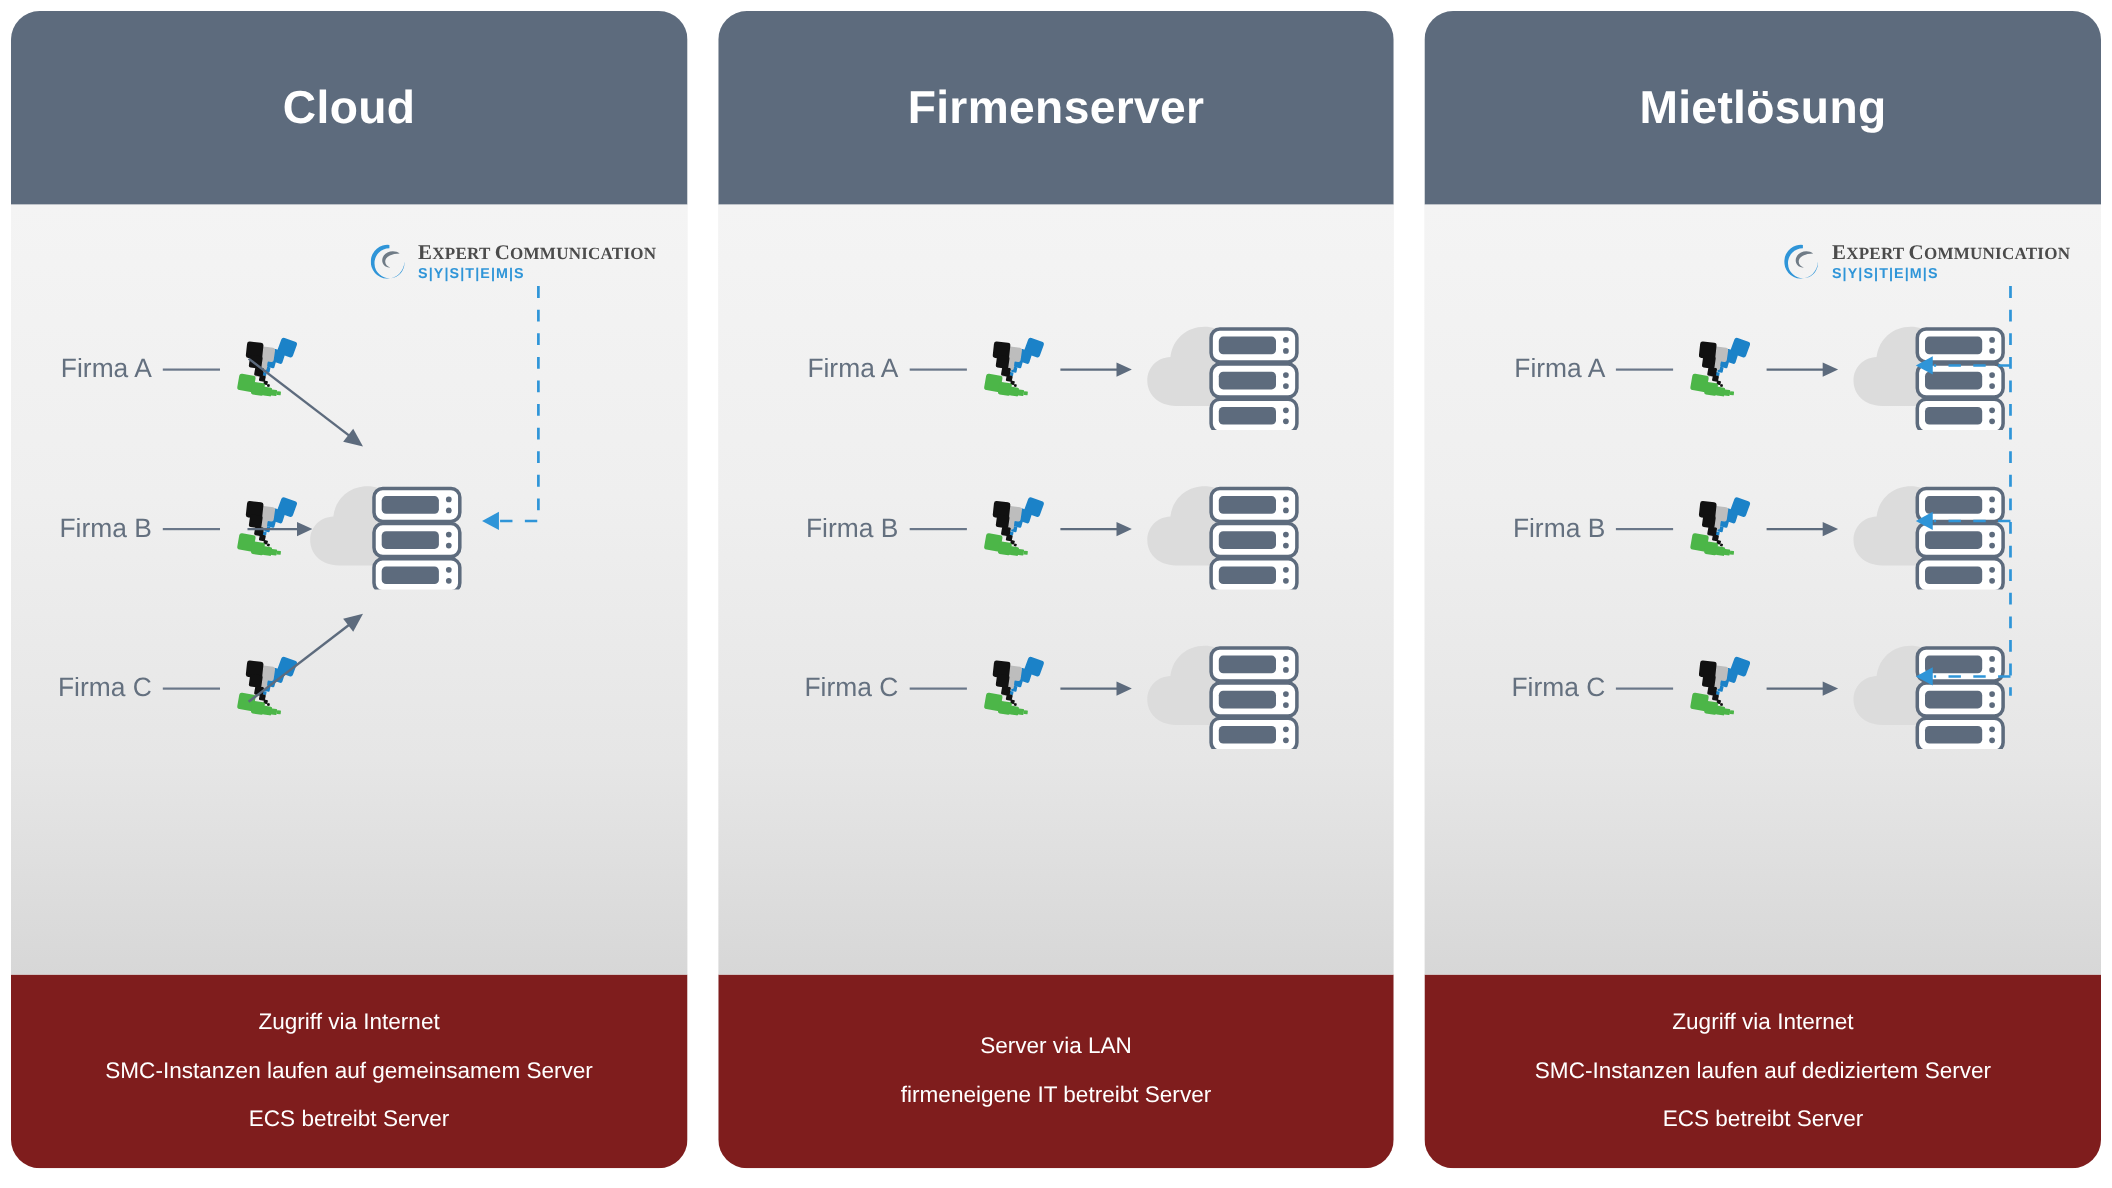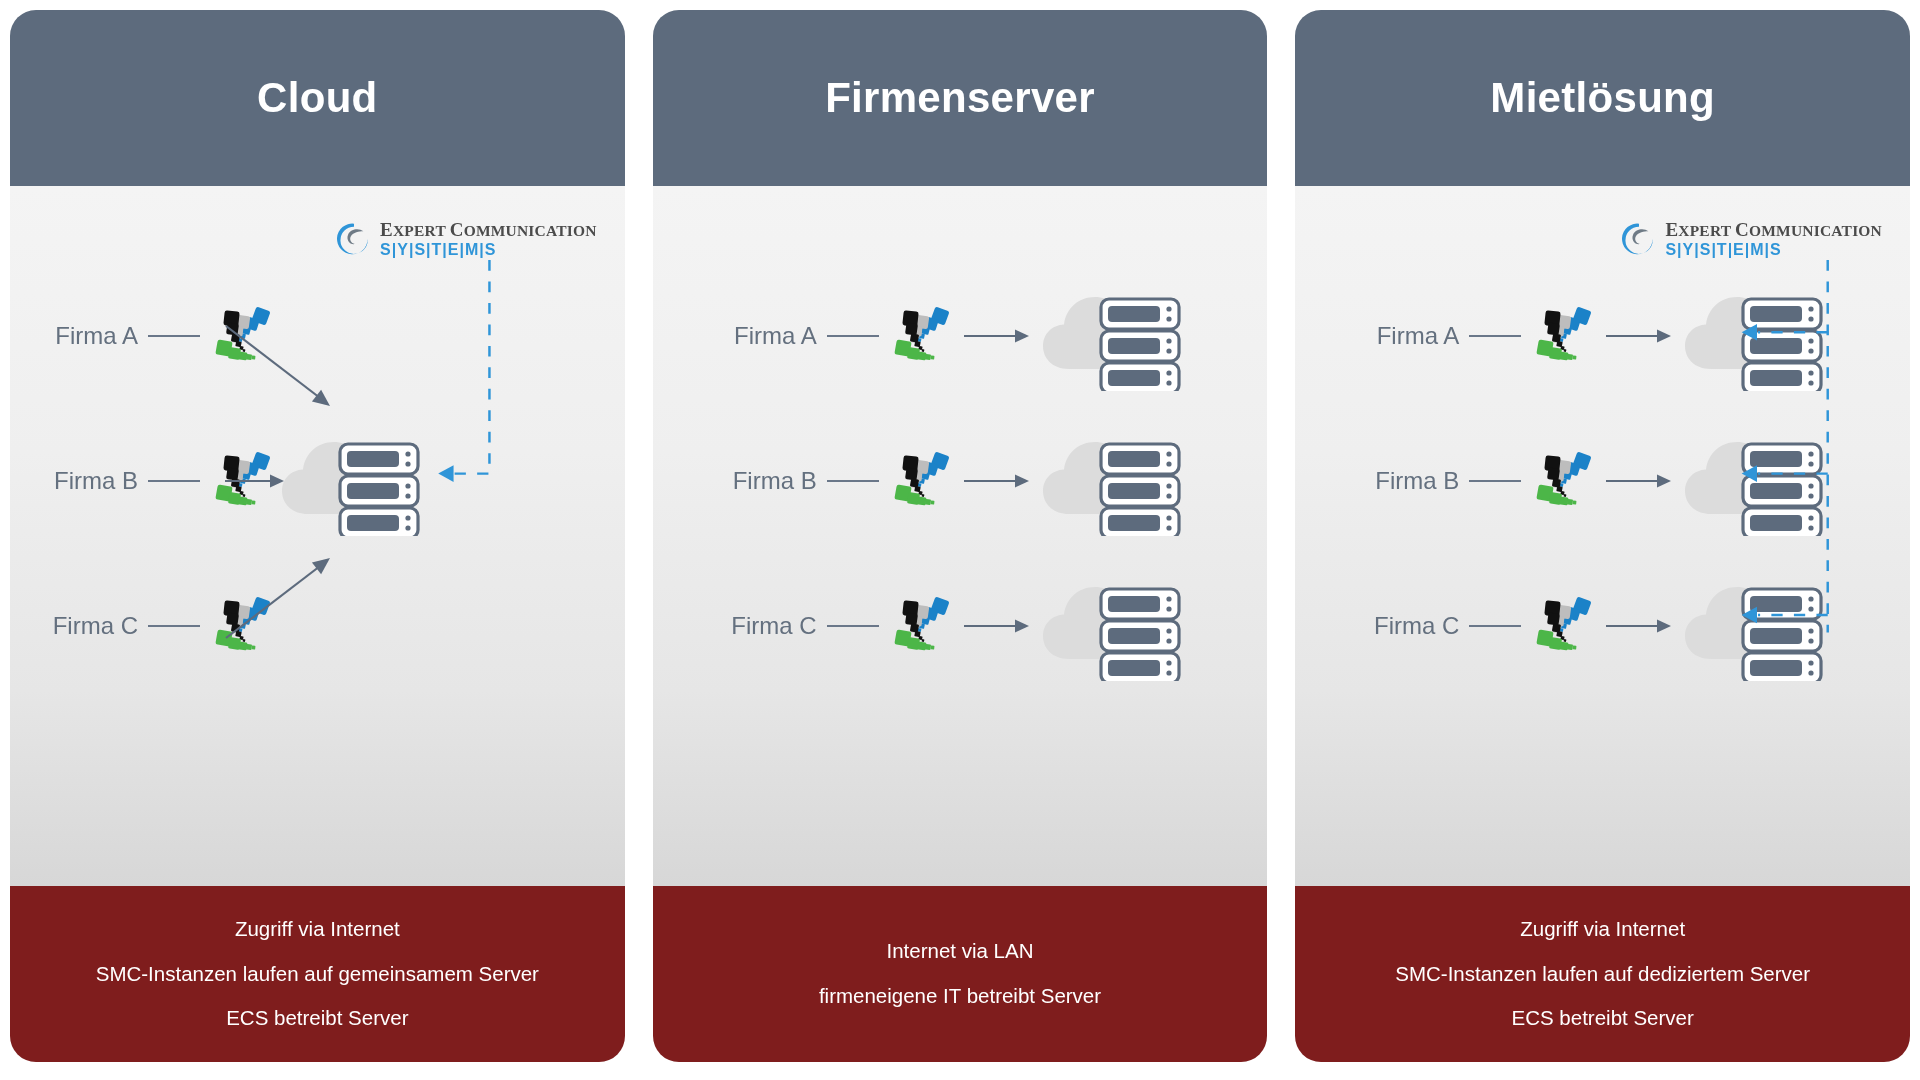--- a/index.html
+++ b/index.html
@@ -91,21 +91,21 @@
   .ecs-name {
     font-size: 15.5px;
     font-weight: bold;
     color: #4b4b4b;
     letter-spacing: 0.2px;
     font-family: "Liberation Serif", "DejaVu Serif", serif;
     white-space: nowrap;
   }
   .ecs-name .cap { font-size: 19px; }
   .ecs-sub {
-    font-size: 16px;
+    font-size: 13px;
     font-weight: bold;
     color: #2f95d8;
     letter-spacing: 1.0px;
     margin-top: 3px;
     white-space: nowrap;
   }
 
   
   .row {
     position: absolute;
@@ -456,21 +456,21 @@
                   <rect x="7" y="7" width="52" height="16" rx="4" fill="#5d6b7d"></rect>
                   <circle cx="68" cy="10" r="2.6" fill="#5d6b7d"></circle>
                   <circle cx="68" cy="20" r="2.6" fill="#5d6b7d"></circle>
                 </g>
               </g>
             </svg>
           </div>
         </div>
       </div>
       <div class="panel-footer">
-        <div class="footer-line">Internet via LAN</div>
+        <div class="footer-line">Server via LAN</div>
         <div class="footer-line">firmeneigene IT betreibt Server</div>
       </div>
     </div>
     <div class="panel">
       <div class="panel-header">
         <div class="panel-title">Mietlösung</div>
       </div>
       <div class="panel-body">
         <div class="ecs-logo" style="right: 28px; top: 34px;">
           <div class="ecs-mark"><svg viewBox="0 0 40 40" width="34" height="34">

